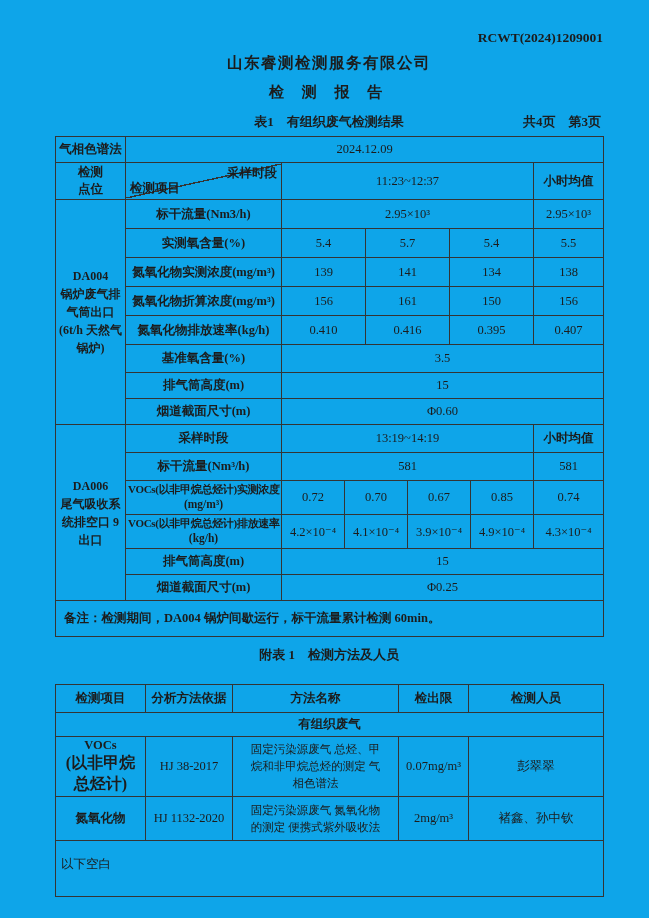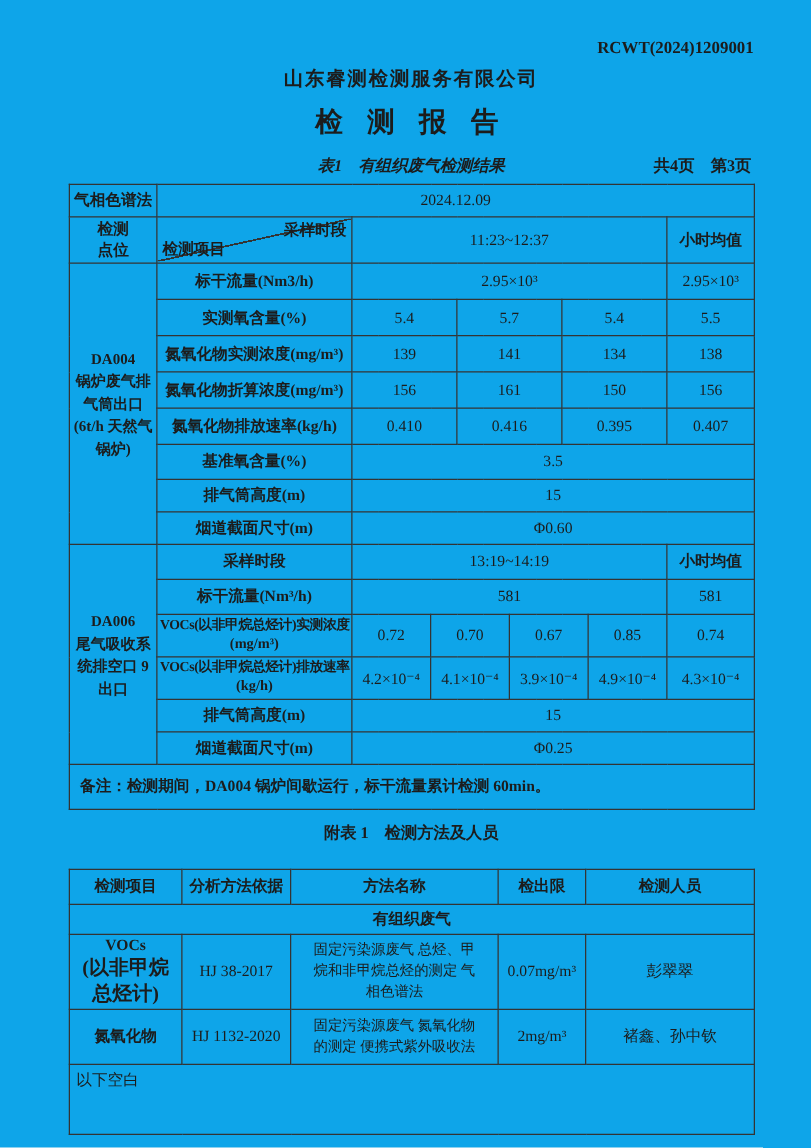--- a/index.html
+++ b/index.html
@@ -5,23 +5,23 @@
   * { margin:0; padding:0; box-sizing:border-box; }
   html,body { background:#f4f4f2; }
   .page {
     width:649px; height:918px; background:#0ea5e9;
     font-family:"Liberation Serif","DejaVu Serif",serif;
     color:#1c1c1c; overflow:hidden; position:relative;
   }
   .content { width:548px; margin-left:55px; }
   .doc-number { padding-top:30px; text-align:right; font-weight:700; font-size:13.5px; }
   .company   { margin-top:7px; text-align:center; font-weight:700; font-size:15.5px; letter-spacing:1.5px; }
-  .report-title { margin-top:9px; text-align:center; font-weight:700; font-size:22px; letter-spacing:7px; }
+  .report-title { margin-top:9px; text-align:center; font-weight:700; font-size:15px; letter-spacing:7px; }
   .caption-row { position:relative; margin-top:11px; height:18px; font-weight:700; font-size:13px; }
-  .caption-center { position:absolute; left:0; right:0; text-align:center;font-style:italic; }
+  .caption-center { position:absolute; left:0; right:0; text-align:center; }
   .pagination { position:absolute; right:2px; top:0; }
 
   table { border-collapse:collapse; table-layout:fixed; width:548px; }
   .t1 { margin-top:5px; border:1.6px solid #2c2c2c; }
   .t2 { border:1.6px solid #2c2c2c; }
   td {
     border:1px solid #343434; text-align:center; vertical-align:middle;
     font-size:12.5px; padding:1px 2px; overflow:hidden;
   }
   .lab { font-weight:600; }
@@ -35,21 +35,21 @@
     background:linear-gradient(to bottom right,
       transparent calc(50% - 0.7px), #343434 calc(50% - 0.7px),
       #343434 calc(50% + 0.7px), transparent calc(50% + 0.7px));
   }
   .diag-top    { position:absolute; top:1px; right:4px; font-weight:600; font-size:12.5px; }
   .diag-bottom { position:absolute; bottom:1px; left:4px; font-weight:600; font-size:12.5px; }
   .t2-caption { margin-top:9px; margin-bottom:20px; text-align:center; font-weight:700; font-size:13px; }
   .t2 .hdr { font-weight:700; }
   .t2 .method { font-size:11.5px; line-height:1.45; padding:1px 13px; }
   .t2 .item2 { font-size:16px; }
-  .footer-cell { text-align:left; vertical-align:top; padding:4px 5px; height:56px; font-size:12.5px; }
+  .footer-cell { text-align:left; vertical-align:top; padding:15px 5px; height:56px; font-size:12.5px; }
 </style>
 </head>
 <body>
 
 <div class="page">
   <div class="content">
 
     <div class="doc-number">RCWT(2024)1209001</div>
     <div class="company">山东睿测检测服务有限公司</div>
     <div class="report-title">检 测 报 告</div>

